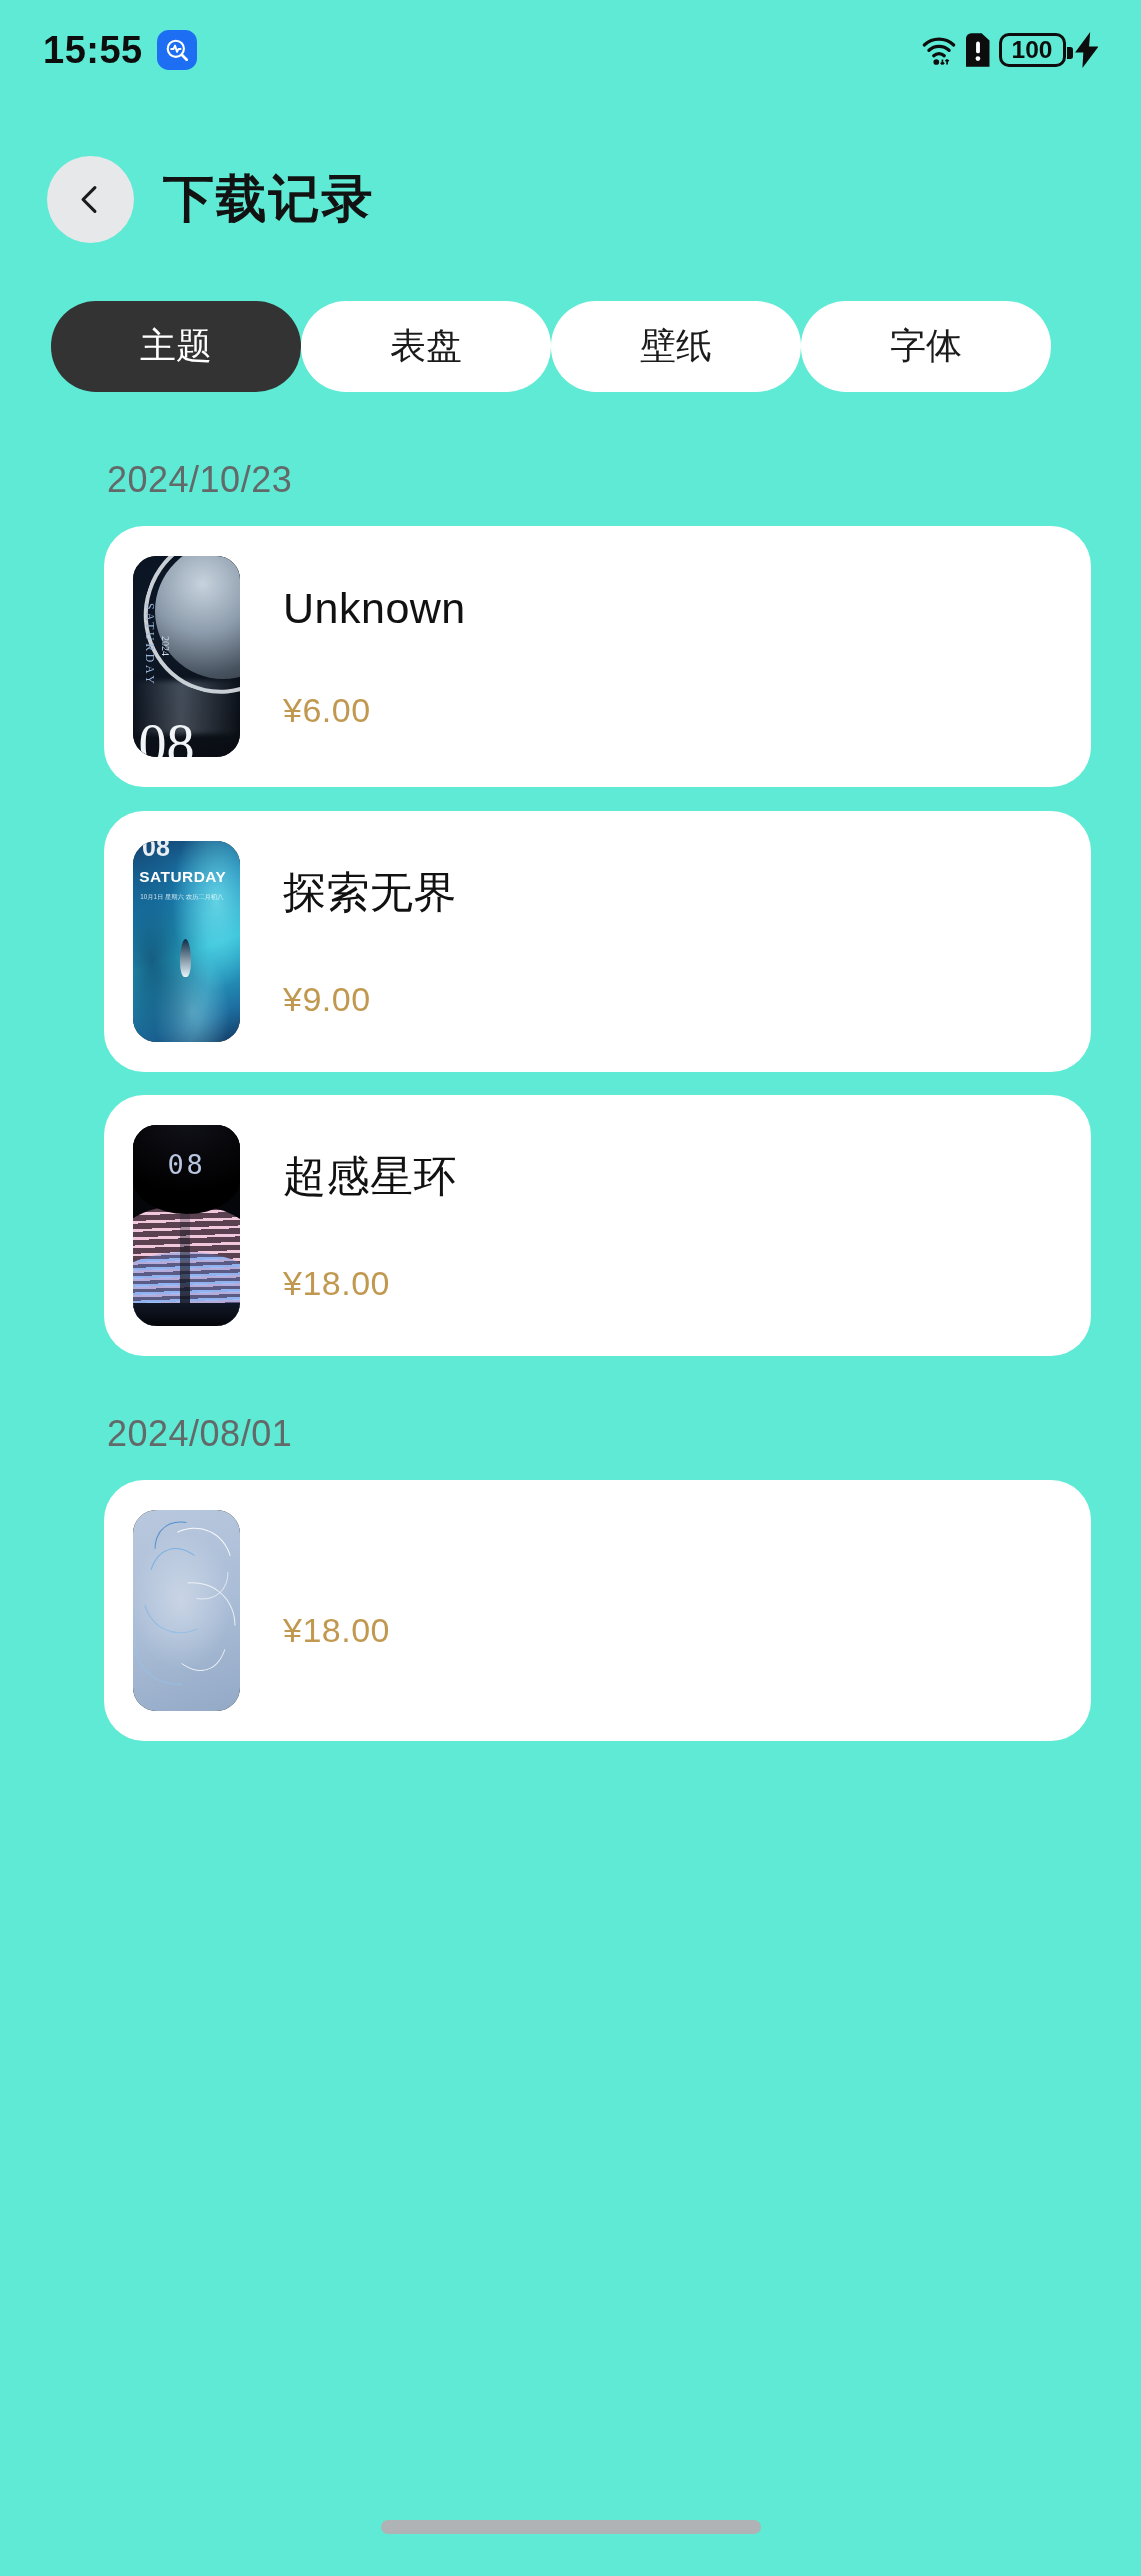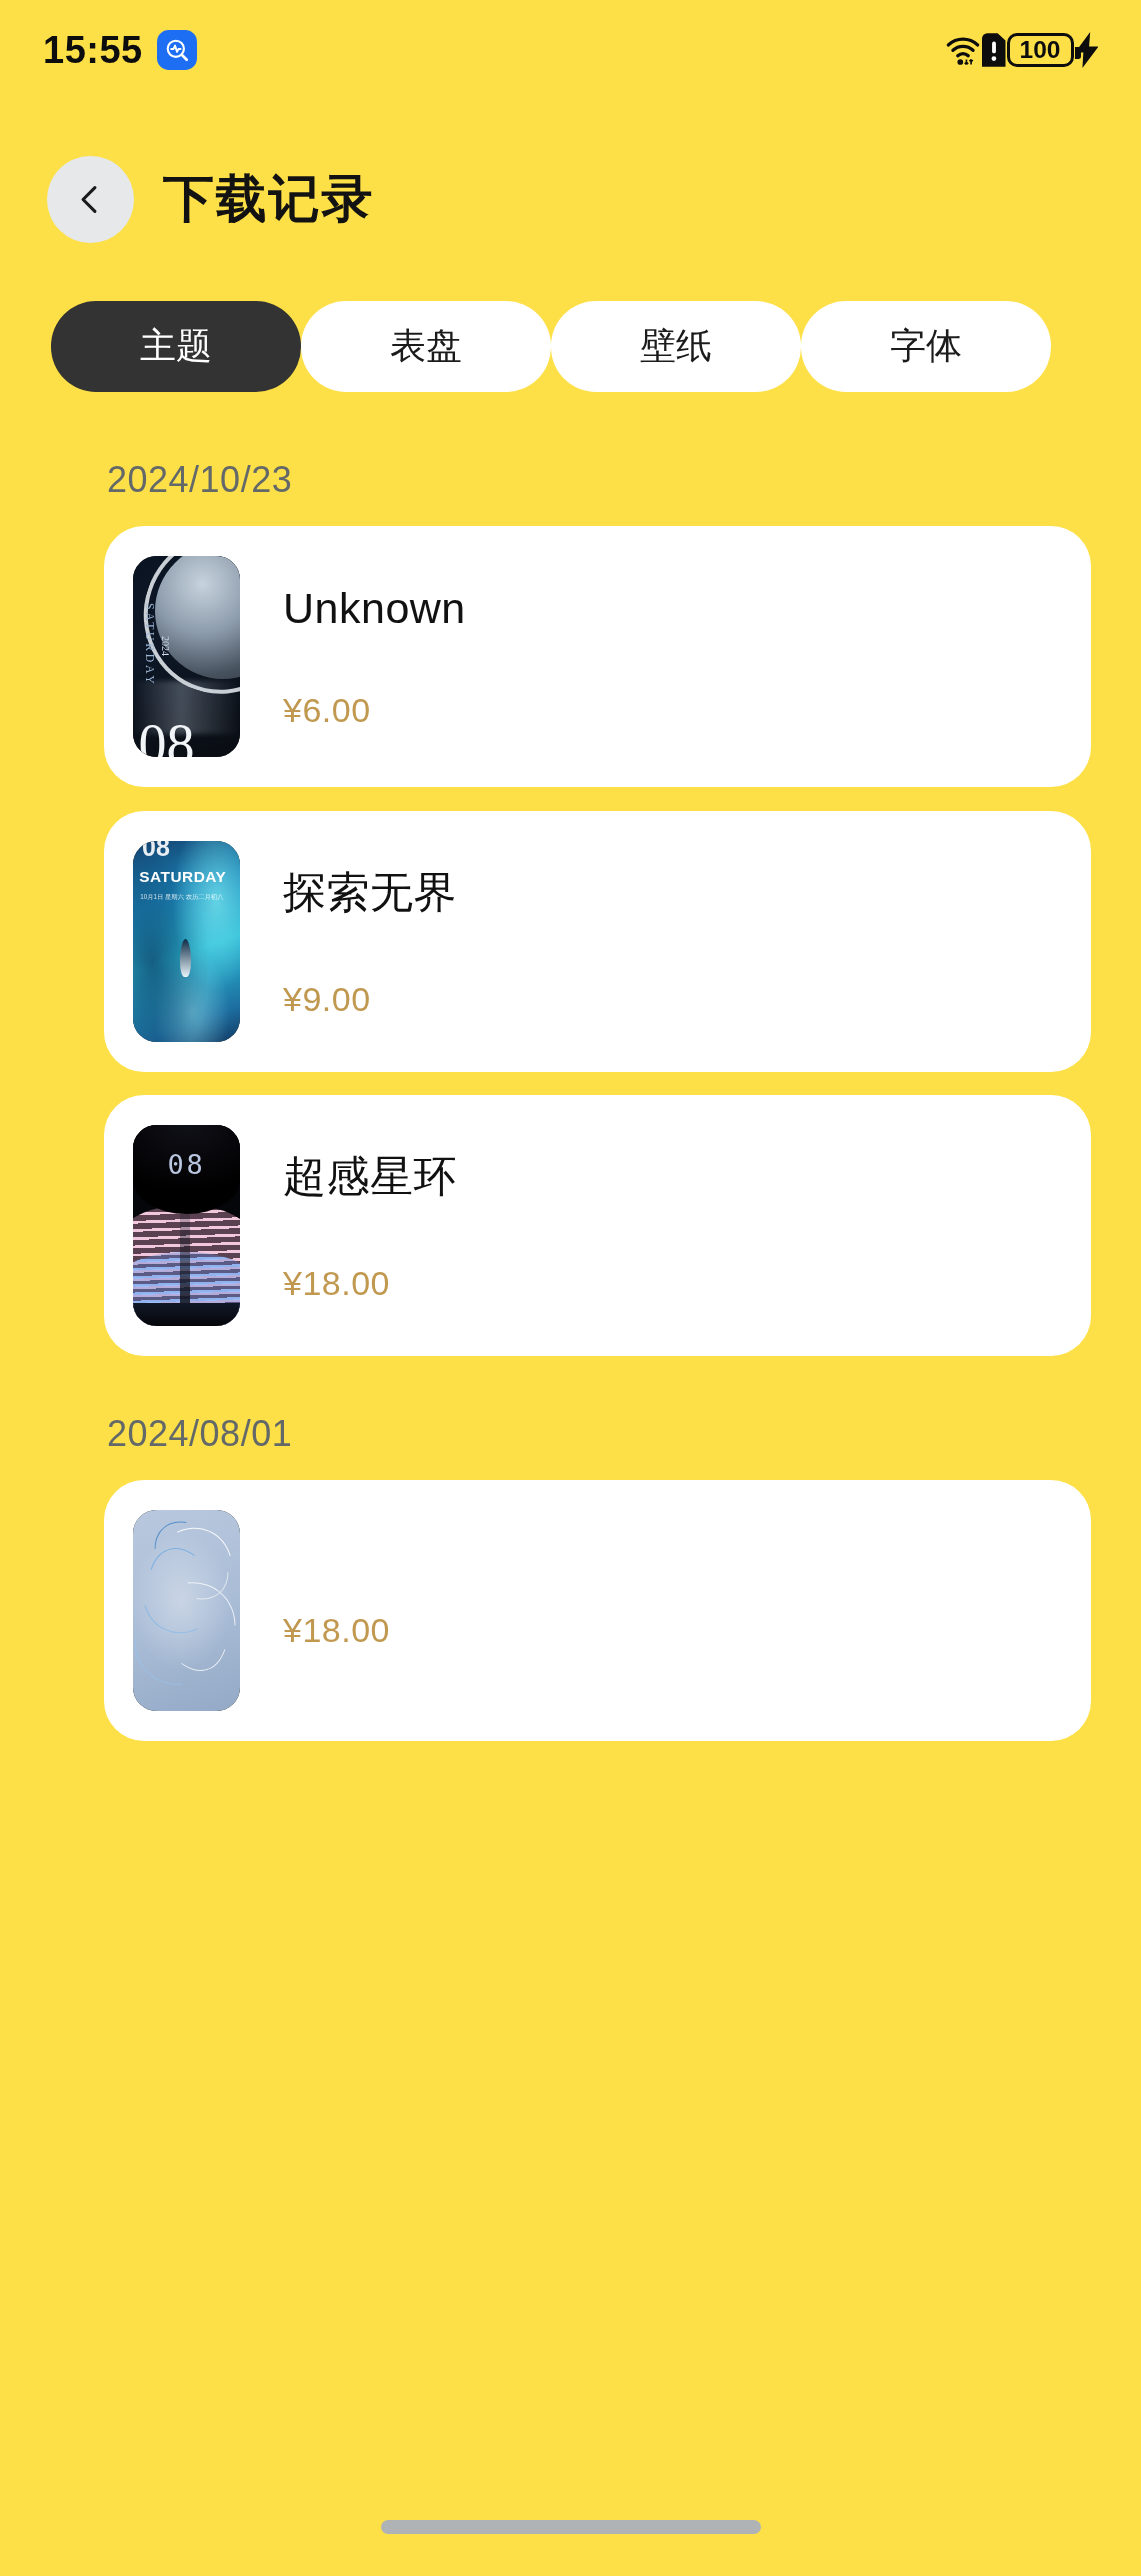--- a/index.html
+++ b/index.html
@@ -2,35 +2,35 @@
 <html style="font-size:14.5px"><head>
 <meta charset="utf-8">
 <style>
   * { margin:0; padding:0; box-sizing:border-box; }
   html, body {
     width:1141px; height:2576px;
     background:#f1f3f4;
     font-family:"Liberation Sans","DejaVu Sans",sans-serif;
     overflow:hidden;
   }
-  .phone { position:relative; width:1141px; height:2576px; background:#fde047; }
+  .phone { position:relative; width:1141px; height:2576px; background:#5eead4; }
 
   
   .statusbar{
     position:absolute; top:0; left:0; width:1141px; height:100px;
     display:flex; align-items:center; justify-content:space-between;
     padding:0 43px;
   }
   .sb-left{ display:flex; align-items:center; gap:14.5px; }
   .sb-time{ font-size:38px; font-weight:600; color:#0d0d0d; letter-spacing:0.5px; }
   .pulse-badge{
     width:40px; height:40px; border-radius:11.8px; background:#1d6ef2;
     display:flex; align-items:center; justify-content:center;
   }
-  .sb-right{ display:flex; align-items:center; gap:1px; }
+  .sb-right{ display:flex; align-items:center; gap:9px; }
   .battery{
     position:relative; width:67px; height:34px; border:3.6px solid #0d0d0d;
     border-radius:10px; display:flex; align-items:center; justify-content:center;
   }
   .battery::after{
     content:""; position:absolute; right:-10px; top:11px;
     width:5.4px; height:11.8px; background:#0d0d0d; border-radius:0 2.7px 2.7px 0;
   }
   .battery span{ font-size:24.5px; font-weight:700; color:#0d0d0d; line-height:1; }
 

